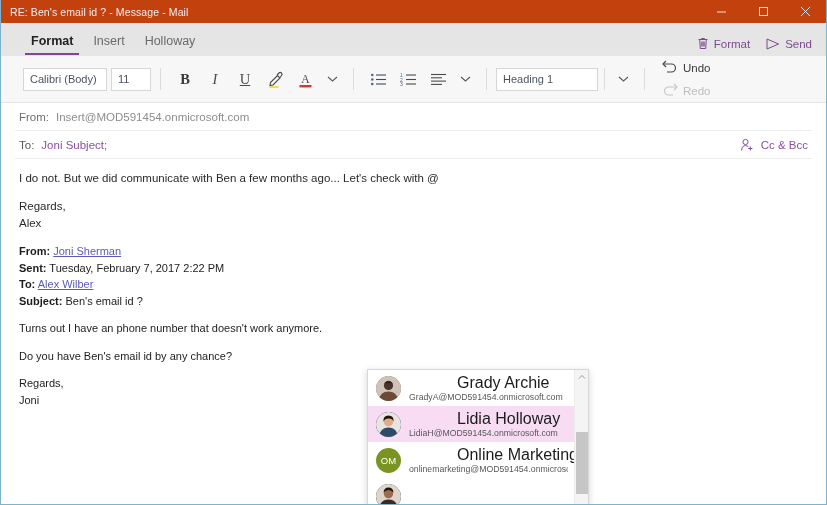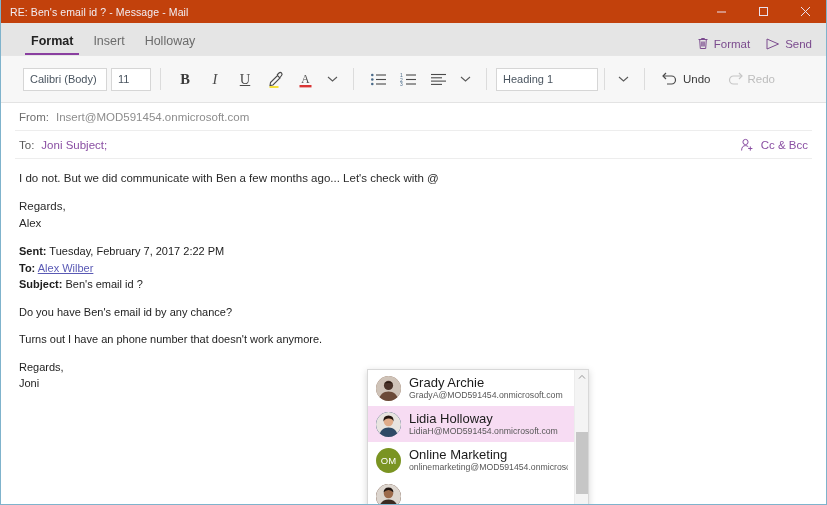--- a/index.html
+++ b/index.html
@@ -104,21 +104,21 @@
   .rbtn {
     width: 30px; height: 26px;
     display: flex; align-items: center; justify-content: center;
     color: #3a3a3a;
   }
   .rbtn svg { display: block; }
   .rbtn.bold  { font-size: 14.5px; font-weight: bold; font-family: "Liberation Serif", serif; }
   .rbtn.ital  { font-size: 14.5px; font-style: italic; font-family: "Liberation Serif", serif; color:#4a4a4a; }
   .rbtn.under { font-size: 14.5px; font-family: "Liberation Serif", serif; text-decoration: underline; color:#4a4a4a; }
   .chev { width: 24px; height: 26px; display:flex; align-items:center; justify-content:center; }
-  .undo-grp { display: flex; align-items: center; gap: 0; }
+  .undo-grp { display: flex; align-items: center; gap: 0; flex-direction: column; }
   .undo-btn {
     display: flex; align-items: center; gap: 5px;
     font-size: 11.5px; color: #3a3a3a;
     padding: 0 8px; height: 26px;
   }
   .undo-btn.disabled { color: #bdbdbd; }
 
   
   .fields { flex: 0 0 auto; padding: 0 14px; }
   .field {
@@ -180,21 +180,21 @@
   .mrow.sel { background: #f7dcf3; }
   .avatar {
     width: 25px; height: 25px; border-radius: 50%;
     flex: 0 0 auto;
     display: flex; align-items: center; justify-content: center;
     font-size: 9.5px; color: #fff; font-weight: normal;
     overflow: hidden; position: relative;
   }
   .avatar svg { display: block; }
   .mtext { min-width: 0; line-height: 1.15; }
-  .mname { font-size: 13px; color: #1b1b1b; white-space: nowrap; }
+  .mname { font-size: 16px; color: #1b1b1b; white-space: nowrap; margin-left: 48px; }
   .memail {
     font-size: 8.7px; color: #585858;
     white-space: nowrap; overflow: hidden;
     text-overflow: clip;
     max-width: 168px;
   }
   .mscroll {
     width: 14px; flex: 0 0 auto;
     background: #f4f4f4;
     border-left: 1px solid #ececec;
@@ -380,33 +380,37 @@
   </div>
 
   <div class="bodywrap">
     <div class="body">
       <p>I do not. But we did communicate with Ben a few months ago... Let's check with @</p>
       <p class="tight">Regards,</p>
       <p>Alex</p>
 
       <div class="quoted">
         <div>
+          <span class="hl">From:</span>
+          <a href="#">Joni Sherman</a>
+        </div>
+        <div>
           <span class="hl">Sent:</span>
           <span>Tuesday, February 7, 2017 2:22 PM</span>
         </div>
         <div>
           <span class="hl">To:</span>
           <a href="#">Alex Wilber</a>
         </div>
         <div class="blk">
           <span class="hl">Subject:</span>
           <span>Ben's email id ?</span>
         </div>
+        <div class="blk">Turns out I have an phone number that doesn't work anymore.</div>
         <div class="blk">Do you have Ben's email id by any chance?</div>
-        <div class="blk">Turns out I have an phone number that doesn't work anymore.</div>
         <div>Regards,</div>
         <div>Joni</div>
       </div>
     </div>
 
     <div class="mention">
       <div class="mention-list">
 
         <div class="mrow">
           <div class="avatar" style="background:#9b7f6e;">

